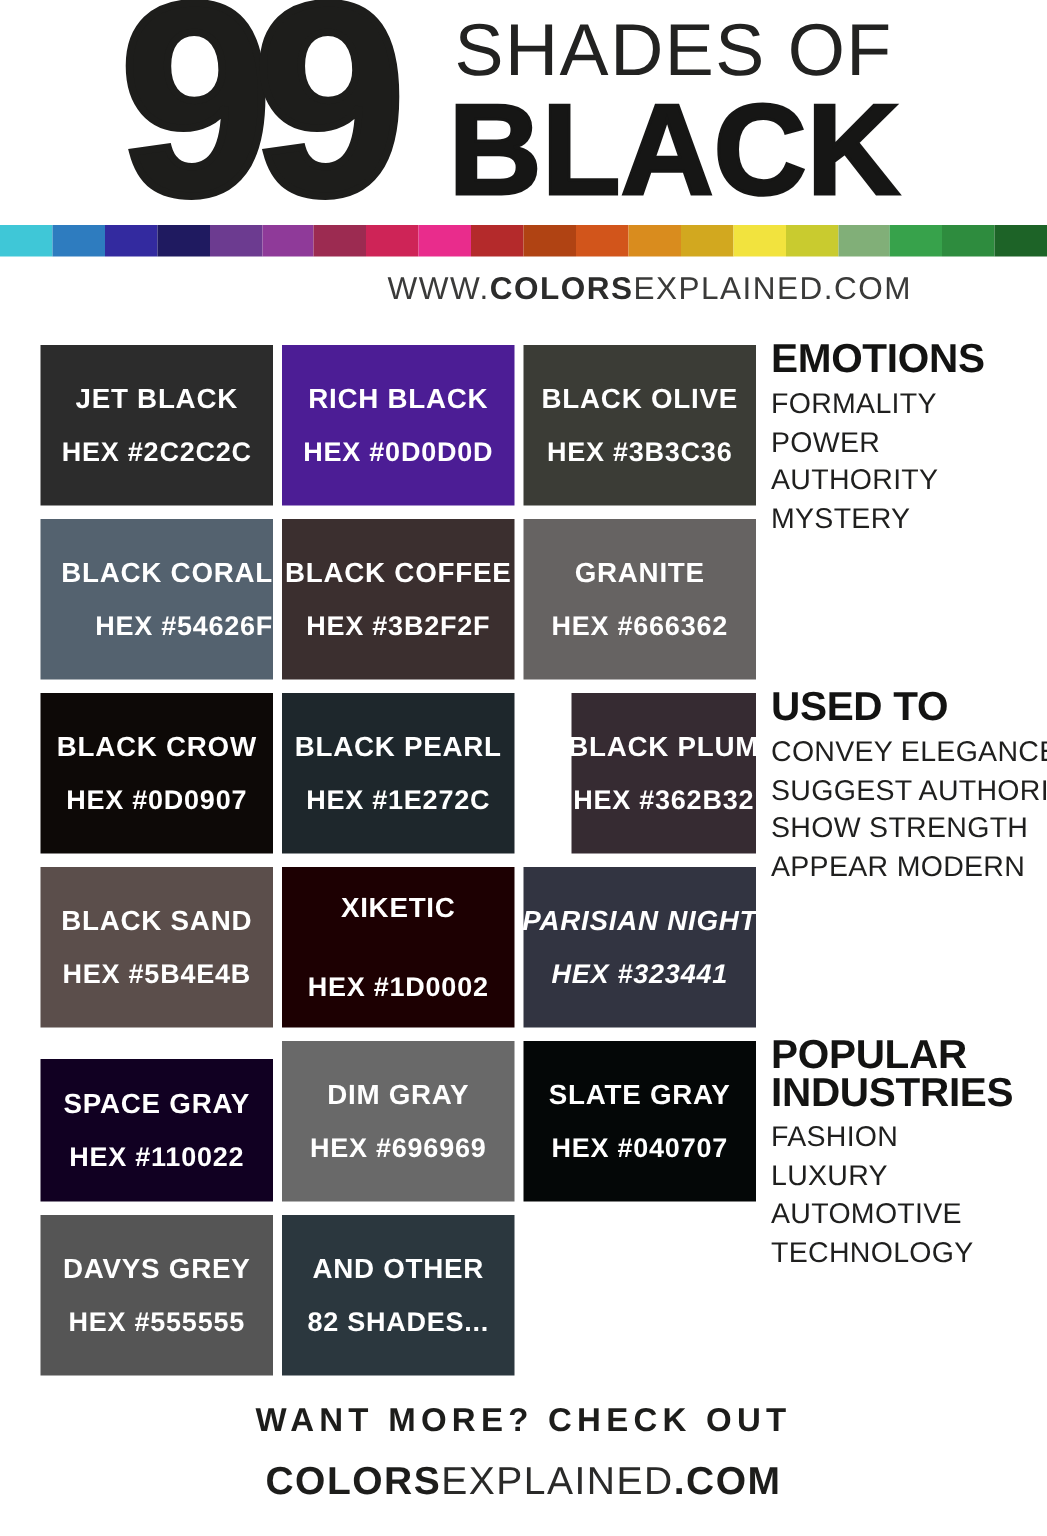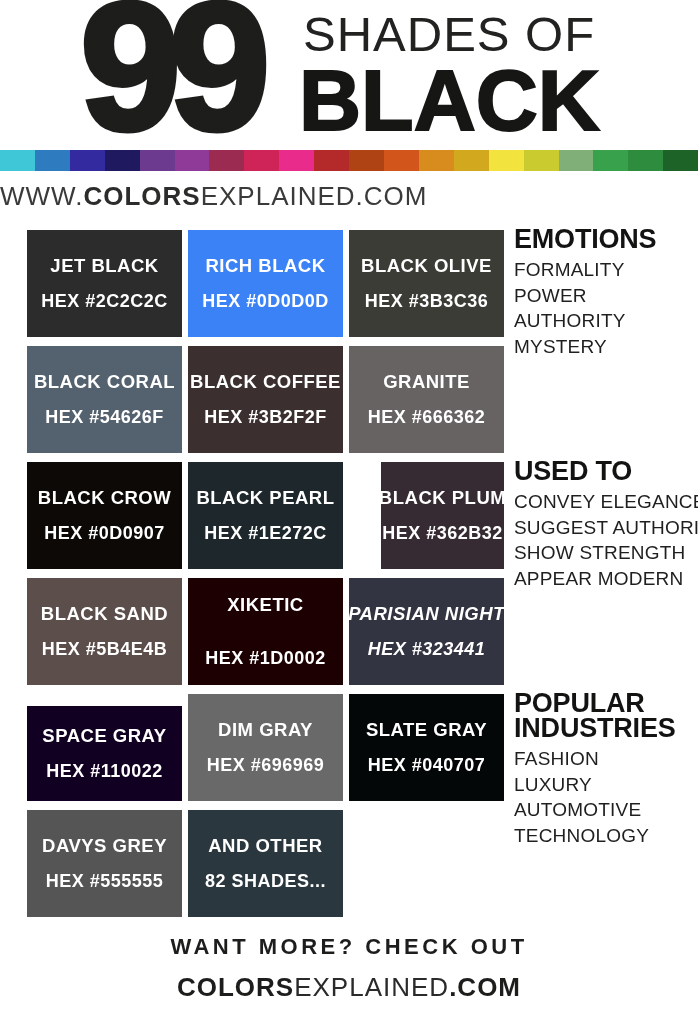--- a/index.html
+++ b/index.html
@@ -58,22 +58,22 @@
     display: flex;
   }
   .rainbow span { flex: 1 1 0; height: 100%; }
 
   
   .site-url {
     position: absolute;
     left: 0;
     top: 181px;
     width: 608px;
-    text-align: left;
-    font-size: 26px;
+    text-align: right;
+    font-size: 21px;
     letter-spacing: 1px;
     color: #3a3a39;
     font-weight: 400;
   }
   .site-url .b { font-weight: 700; color: #2c2c2b; }
 
   
   .grid {
     position: absolute;
     left: 27px;
@@ -192,29 +192,29 @@
     <span style="background: rgb(29, 99, 39);"></span>
   </div>
 
   <div class="site-url"><span>WWW.</span><span class="b">COLORS</span><span>EXPLAINED.COM</span></div>
 
   <div class="grid">
     <div class="swatch" style="background: rgb(44, 44, 44);">
       <div class="nm">JET BLACK</div>
       <div class="hx">HEX #2C2C2C</div>
     </div>
-    <div class="swatch" style="background: #3b82f6;">
+    <div class="swatch" style="background: #4c1d95;">
       <div class="nm">RICH BLACK</div>
       <div class="hx">HEX #0D0D0D</div>
     </div>
     <div class="swatch" style="background: rgb(59, 60, 54);">
       <div class="nm">BLACK OLIVE</div>
       <div class="hx">HEX #3B3C36</div>
     </div>
-    <div class="swatch" style="background: rgb(84, 98, 111);">
+    <div class="swatch" style="background: rgb(84, 98, 111); align-items: flex-end;">
       <div class="nm">BLACK CORAL</div>
       <div class="hx">HEX #54626F</div>
     </div>
     <div class="swatch" style="background: rgb(59, 47, 47);">
       <div class="nm">BLACK COFFEE</div>
       <div class="hx">HEX #3B2F2F</div>
     </div>
     <div class="swatch" style="background: rgb(102, 99, 98);">
       <div class="nm">GRANITE</div>
       <div class="hx">HEX #666362</div>

